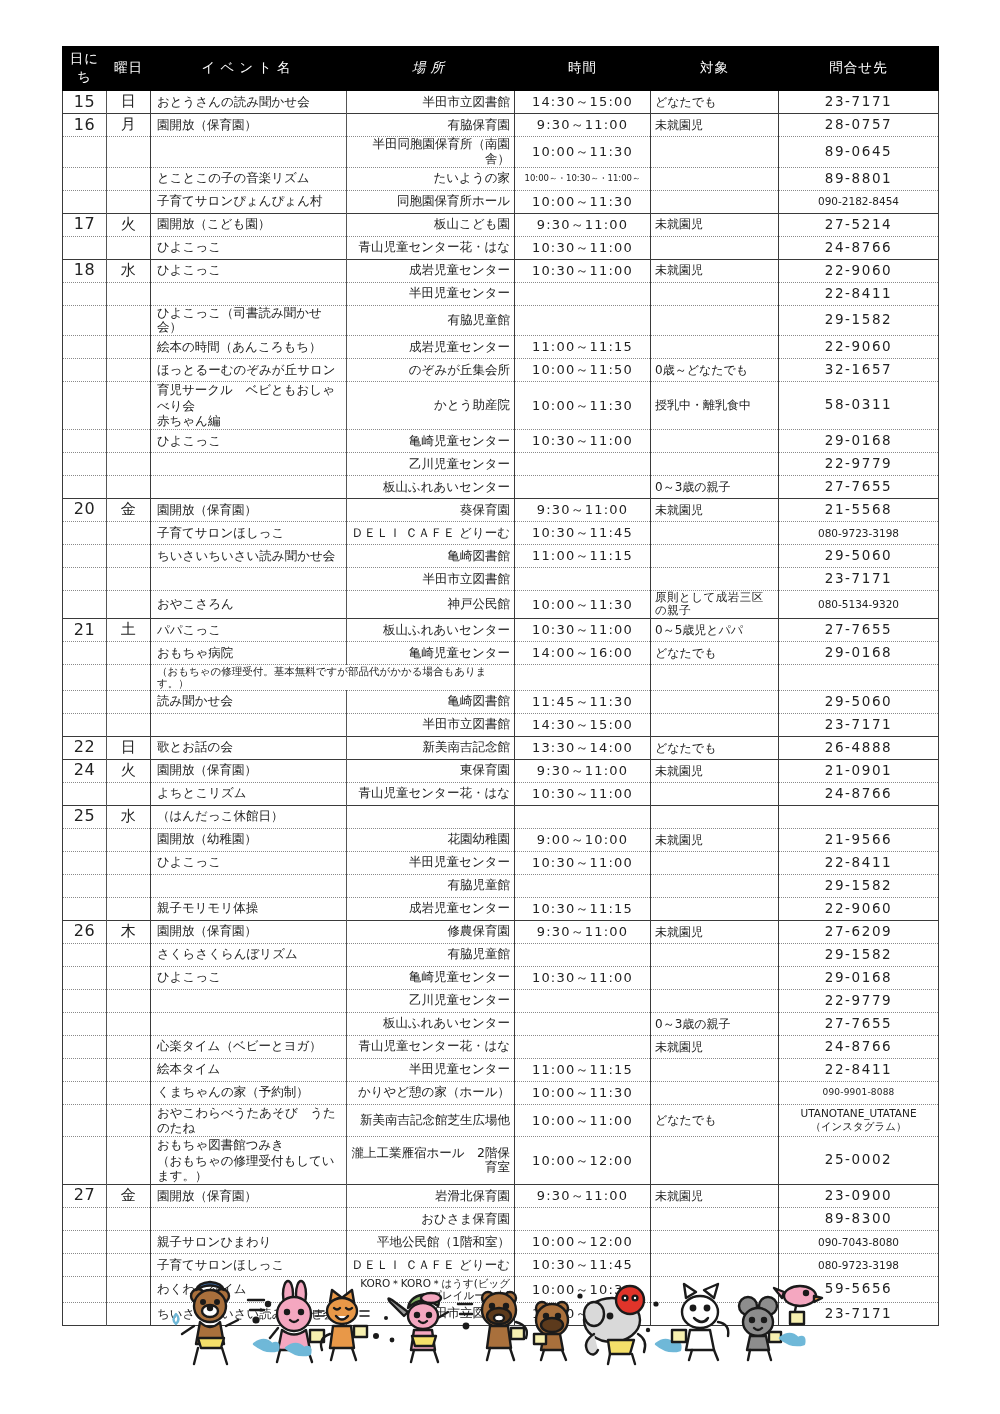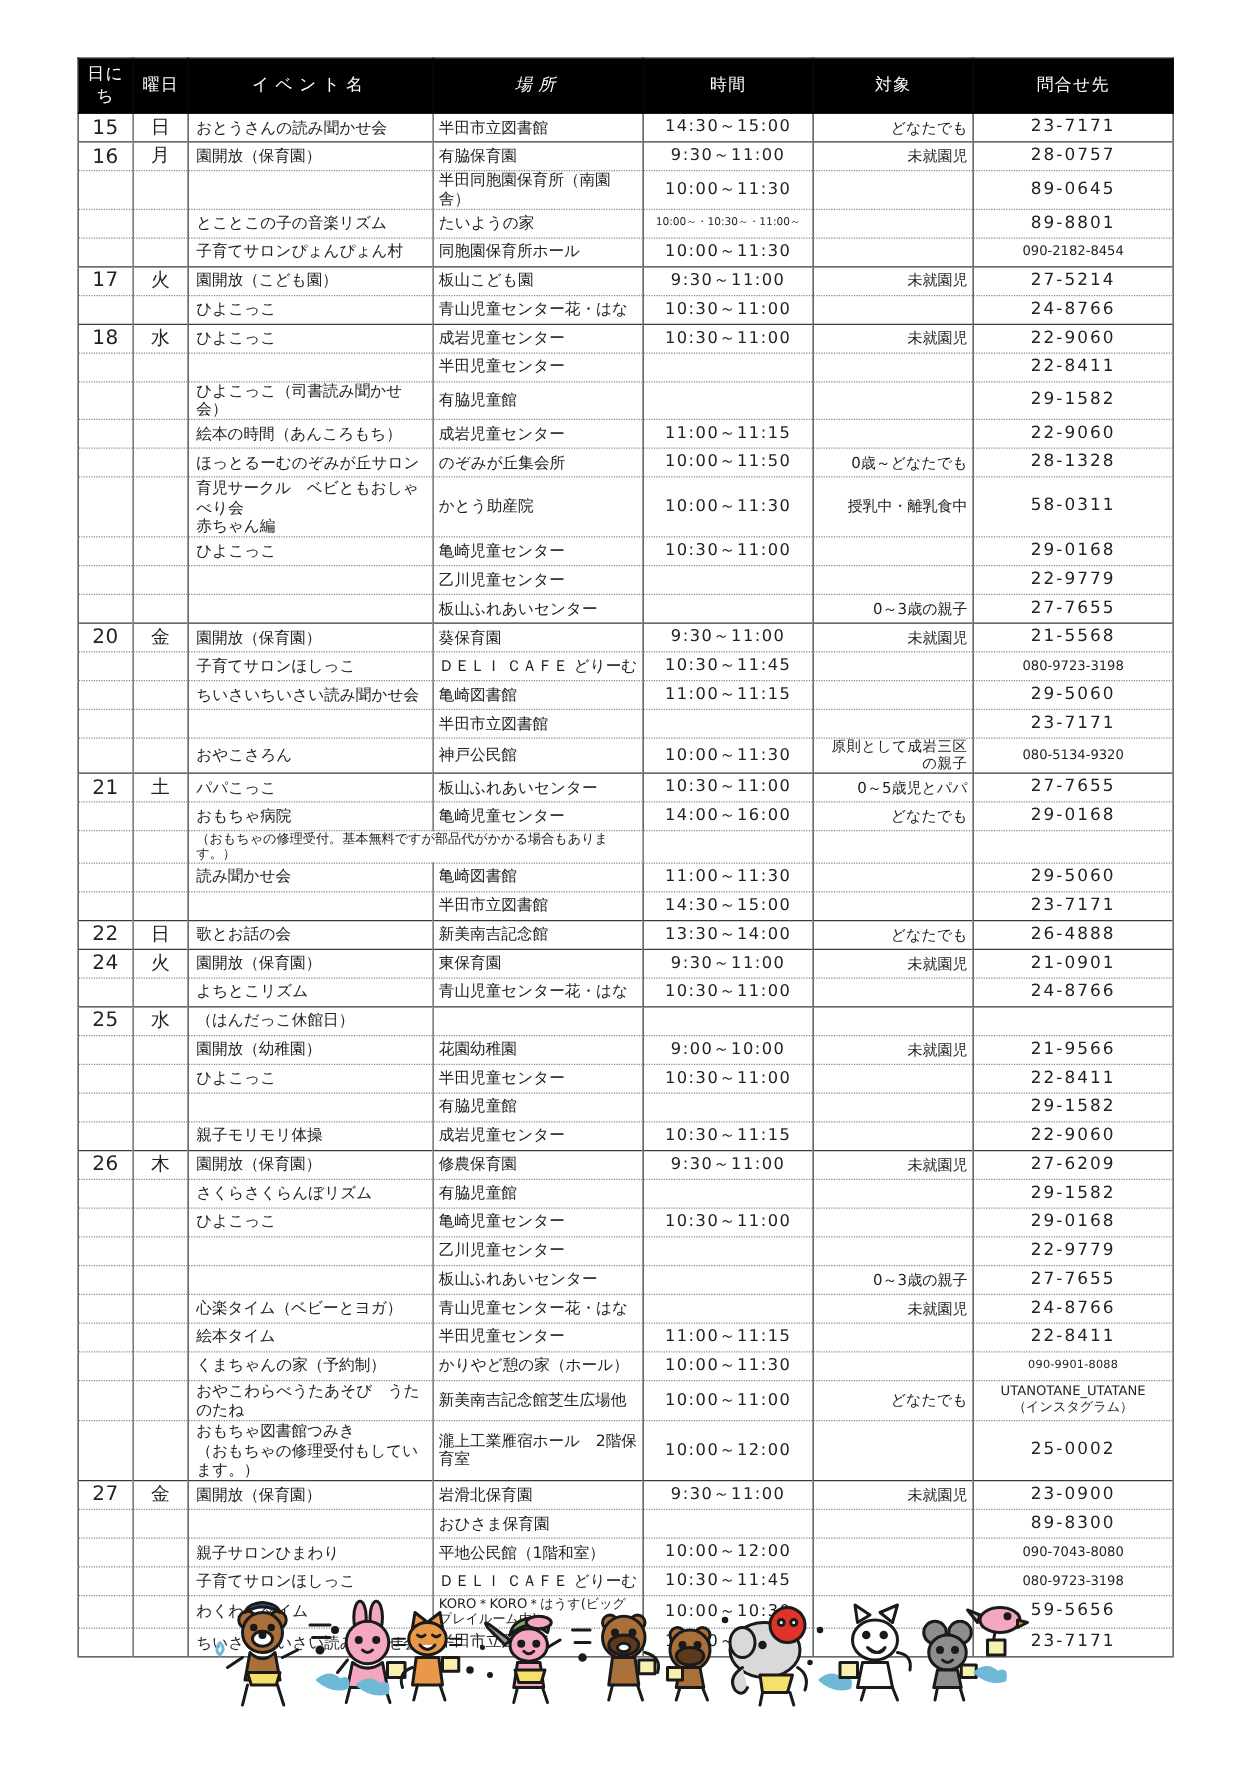--- a/index.html
+++ b/index.html
@@ -57,23 +57,23 @@
 
   td.day,td.dow{
     text-align:center;font-size:16px;letter-spacing:0.5px;
     border-left:1.6px solid #3a3a3a;border-right:1px solid #555;
   }
   td.dow{border-right:1.6px solid #3a3a3a;font-size:15px;}
   td.blank-day{border-left:1.6px solid #3a3a3a;}
   td.blank-dow{border-right:1.6px solid #3a3a3a;}
 
   td.event{text-align:left;padding-left:6px;border-left:1.6px solid #3a3a3a;}
-  td.place{text-align:left;padding-left:4px;border-left:none;border-right:1.6px solid #3a3a3a;}
+  td.place{text-align:right;padding-left:4px;border-left:none;border-right:1.6px solid #3a3a3a;}
   td.time{text-align:center;letter-spacing:1.2px;font-size:13px;border-right:1.6px solid #3a3a3a;}
-  td.target{text-align:right;font-size:12px;border-right:1.6px solid #3a3a3a;}
+  td.target{text-align:left;font-size:12px;border-right:1.6px solid #3a3a3a;}
   td.contact{text-align:center;letter-spacing:1.6px;font-size:13.5px;border-right:1.6px solid #3a3a3a;}
 
   td.tiny{font-size:8.5px;letter-spacing:0;}
   td.small{font-size:10.5px;letter-spacing:0;}
   td.xsmall{font-size:9px;letter-spacing:0.2px;line-height:1.25;}
   td.midsmall{font-size:11.5px;letter-spacing:0.5px;}
   td.note{font-size:10.5px;}
   td.wide-span{text-align:left;padding-left:6px;}
 
   .two-line{line-height:1.25;}
@@ -209,21 +209,21 @@
             <td class="target"></td>
             <td class="contact">22-9060</td>
           </tr>
           <tr class="sub">
             <td class="day blank-day"></td>
             <td class="dow blank-dow"></td>
             <td class="event">ほっとるーむのぞみが丘サロン</td>
             <td class="place">のぞみが丘集会所</td>
             <td class="time">10:00～11:50</td>
             <td class="target">0歳～どなたでも</td>
-            <td class="contact">28-1328</td>
+            <td class="contact">32-1657</td>
           </tr>
           <tr class="sub">
             <td class="day blank-day"></td>
             <td class="dow blank-dow"></td>
             <td class="event two-line">育児サークル　ベビともおしゃべり会<br>赤ちゃん編</td>
             <td class="place">かとう助産院</td>
             <td class="time">10:00～11:30</td>
             <td class="target">授乳中・離乳食中</td>
             <td class="contact">58-0311</td>
           </tr>
@@ -323,21 +323,21 @@
             <td class="note wide-span event" colspan="2">（おもちゃの修理受付。基本無料ですが部品代がかかる場合もあります。）</td>
             <td class="time"></td>
             <td class="target"></td>
             <td class="contact"></td>
           </tr>
           <tr class="sub">
             <td class="day blank-day"></td>
             <td class="dow blank-dow"></td>
             <td class="event">読み聞かせ会</td>
             <td class="place">亀崎図書館</td>
-            <td class="time">11:00～11:30</td>
+            <td class="time">11:45～11:30</td>
             <td class="target"></td>
             <td class="contact">29-5060</td>
           </tr>
           <tr class="sub">
             <td class="day blank-day"></td>
             <td class="dow blank-dow"></td>
             <td class="event"></td>
             <td class="place">半田市立図書館</td>
             <td class="time">14:30～15:00</td>
             <td class="target"></td>

